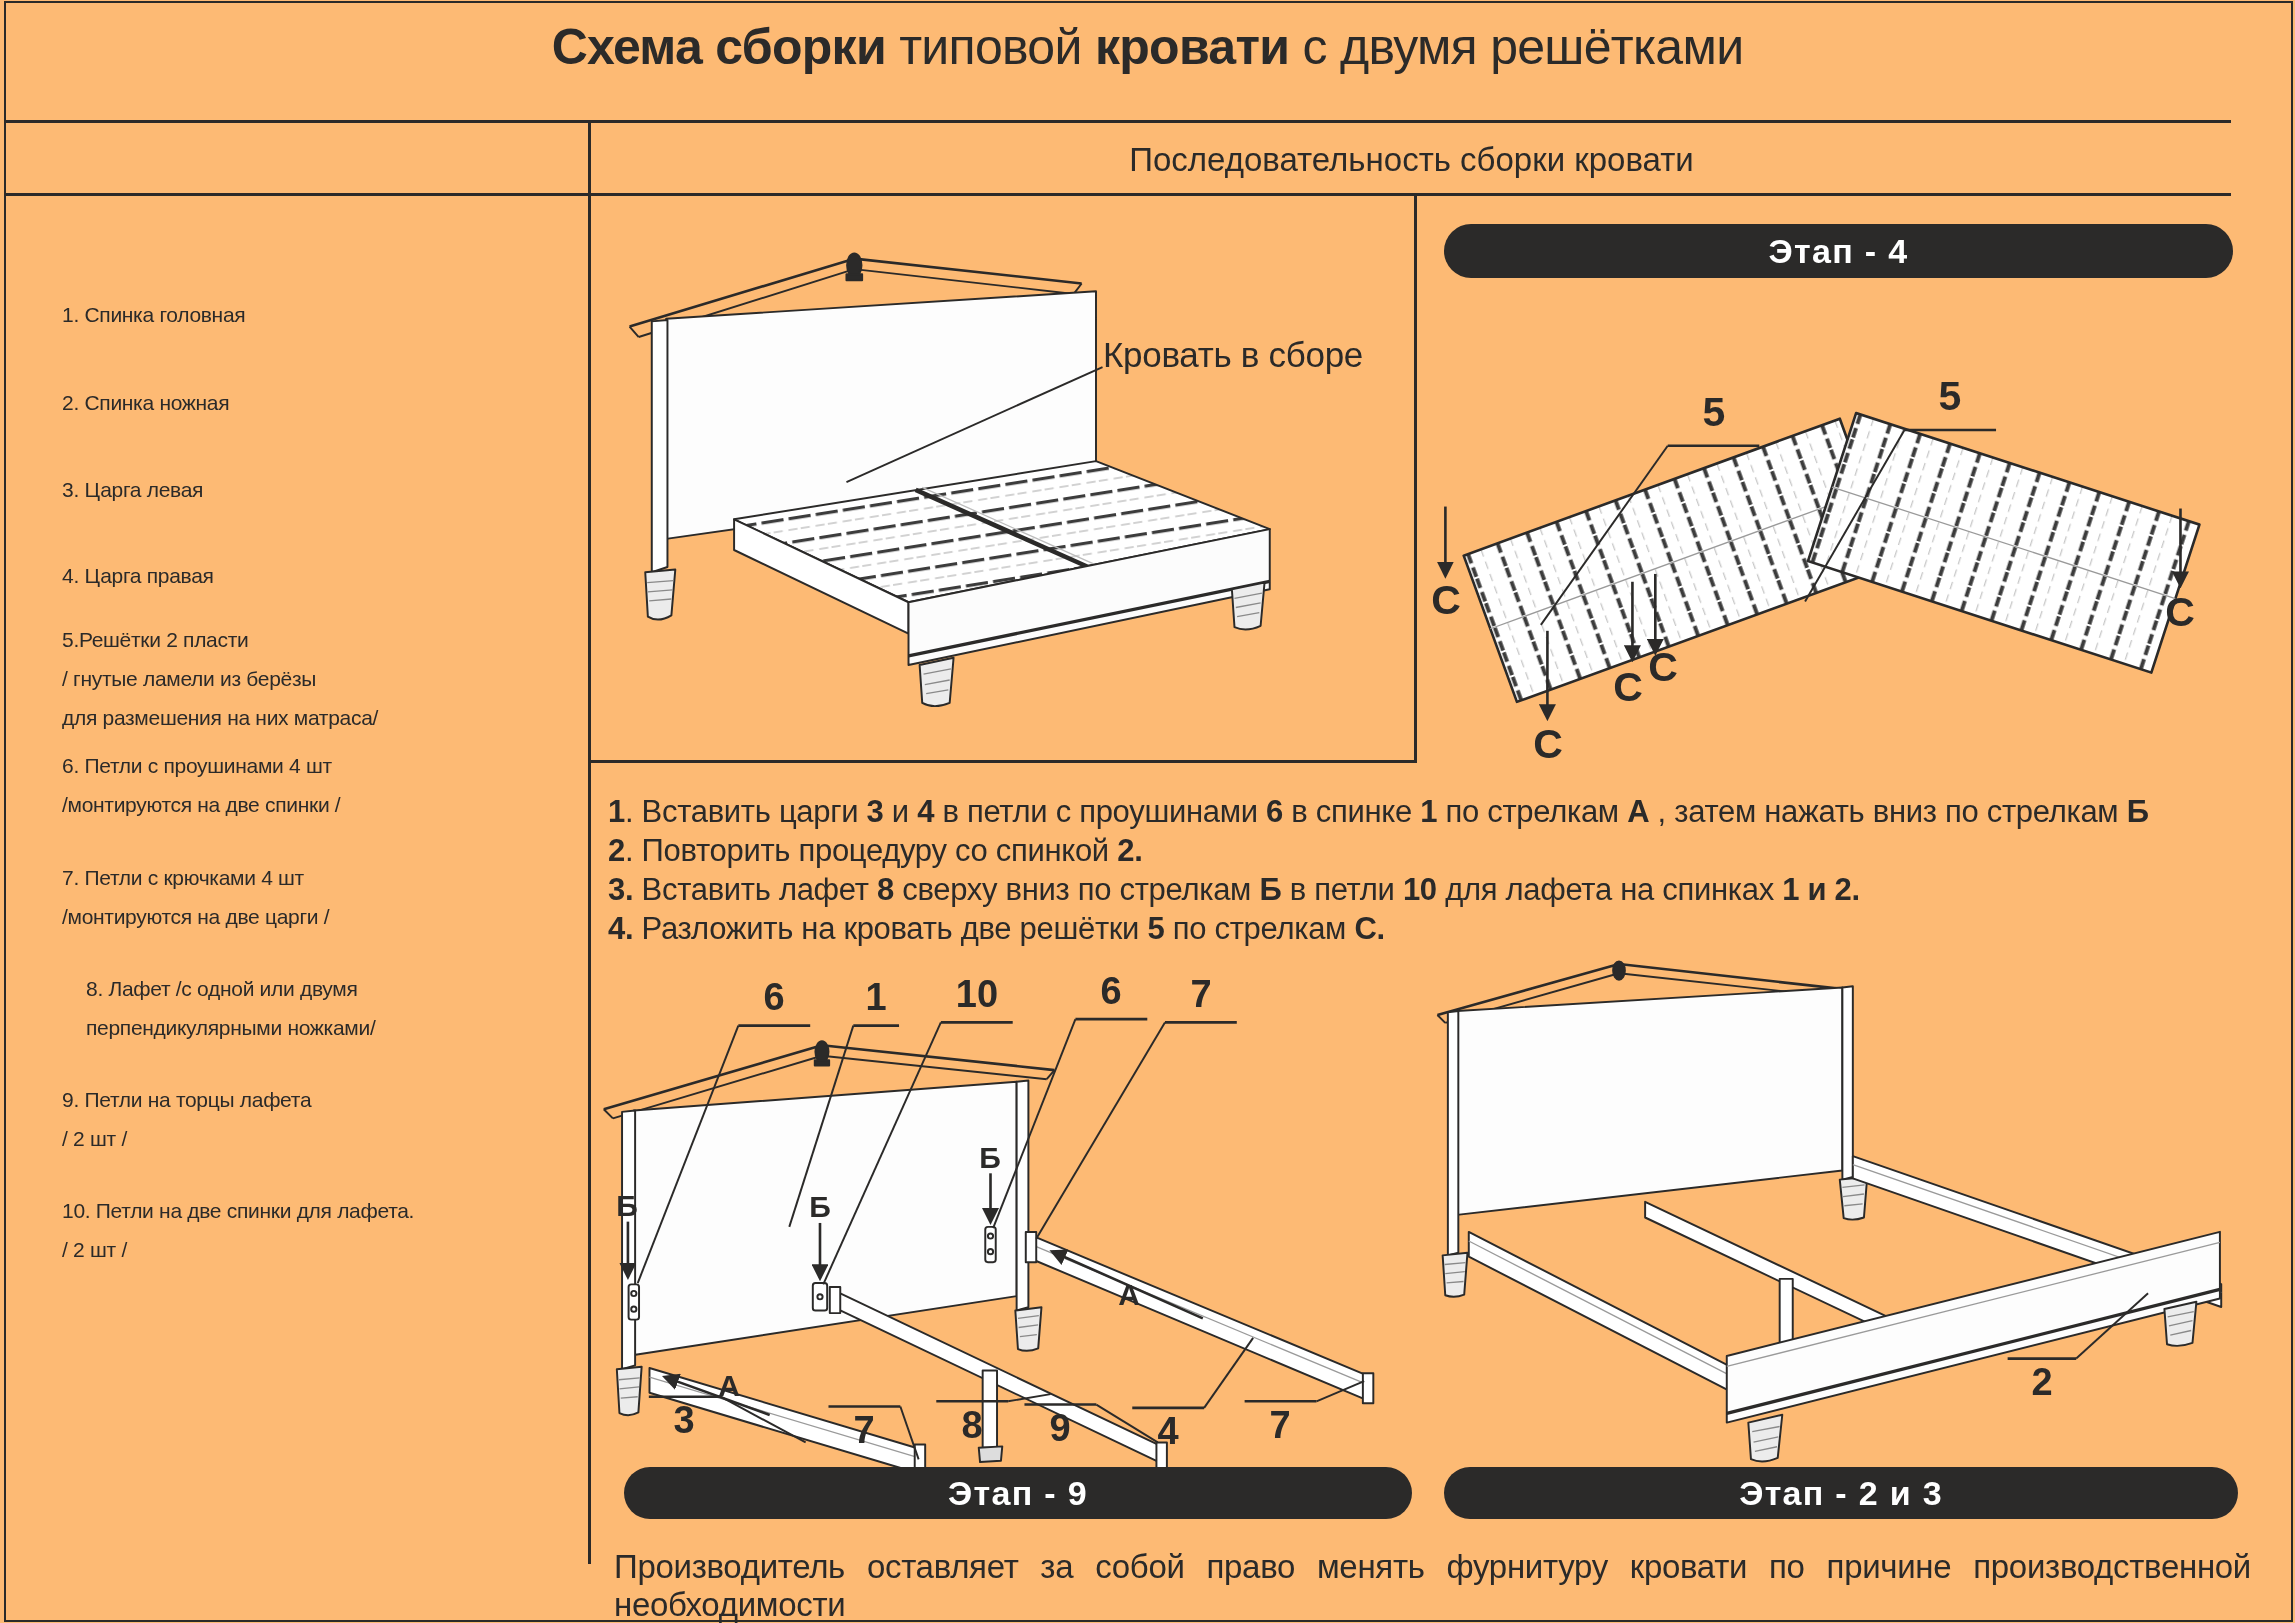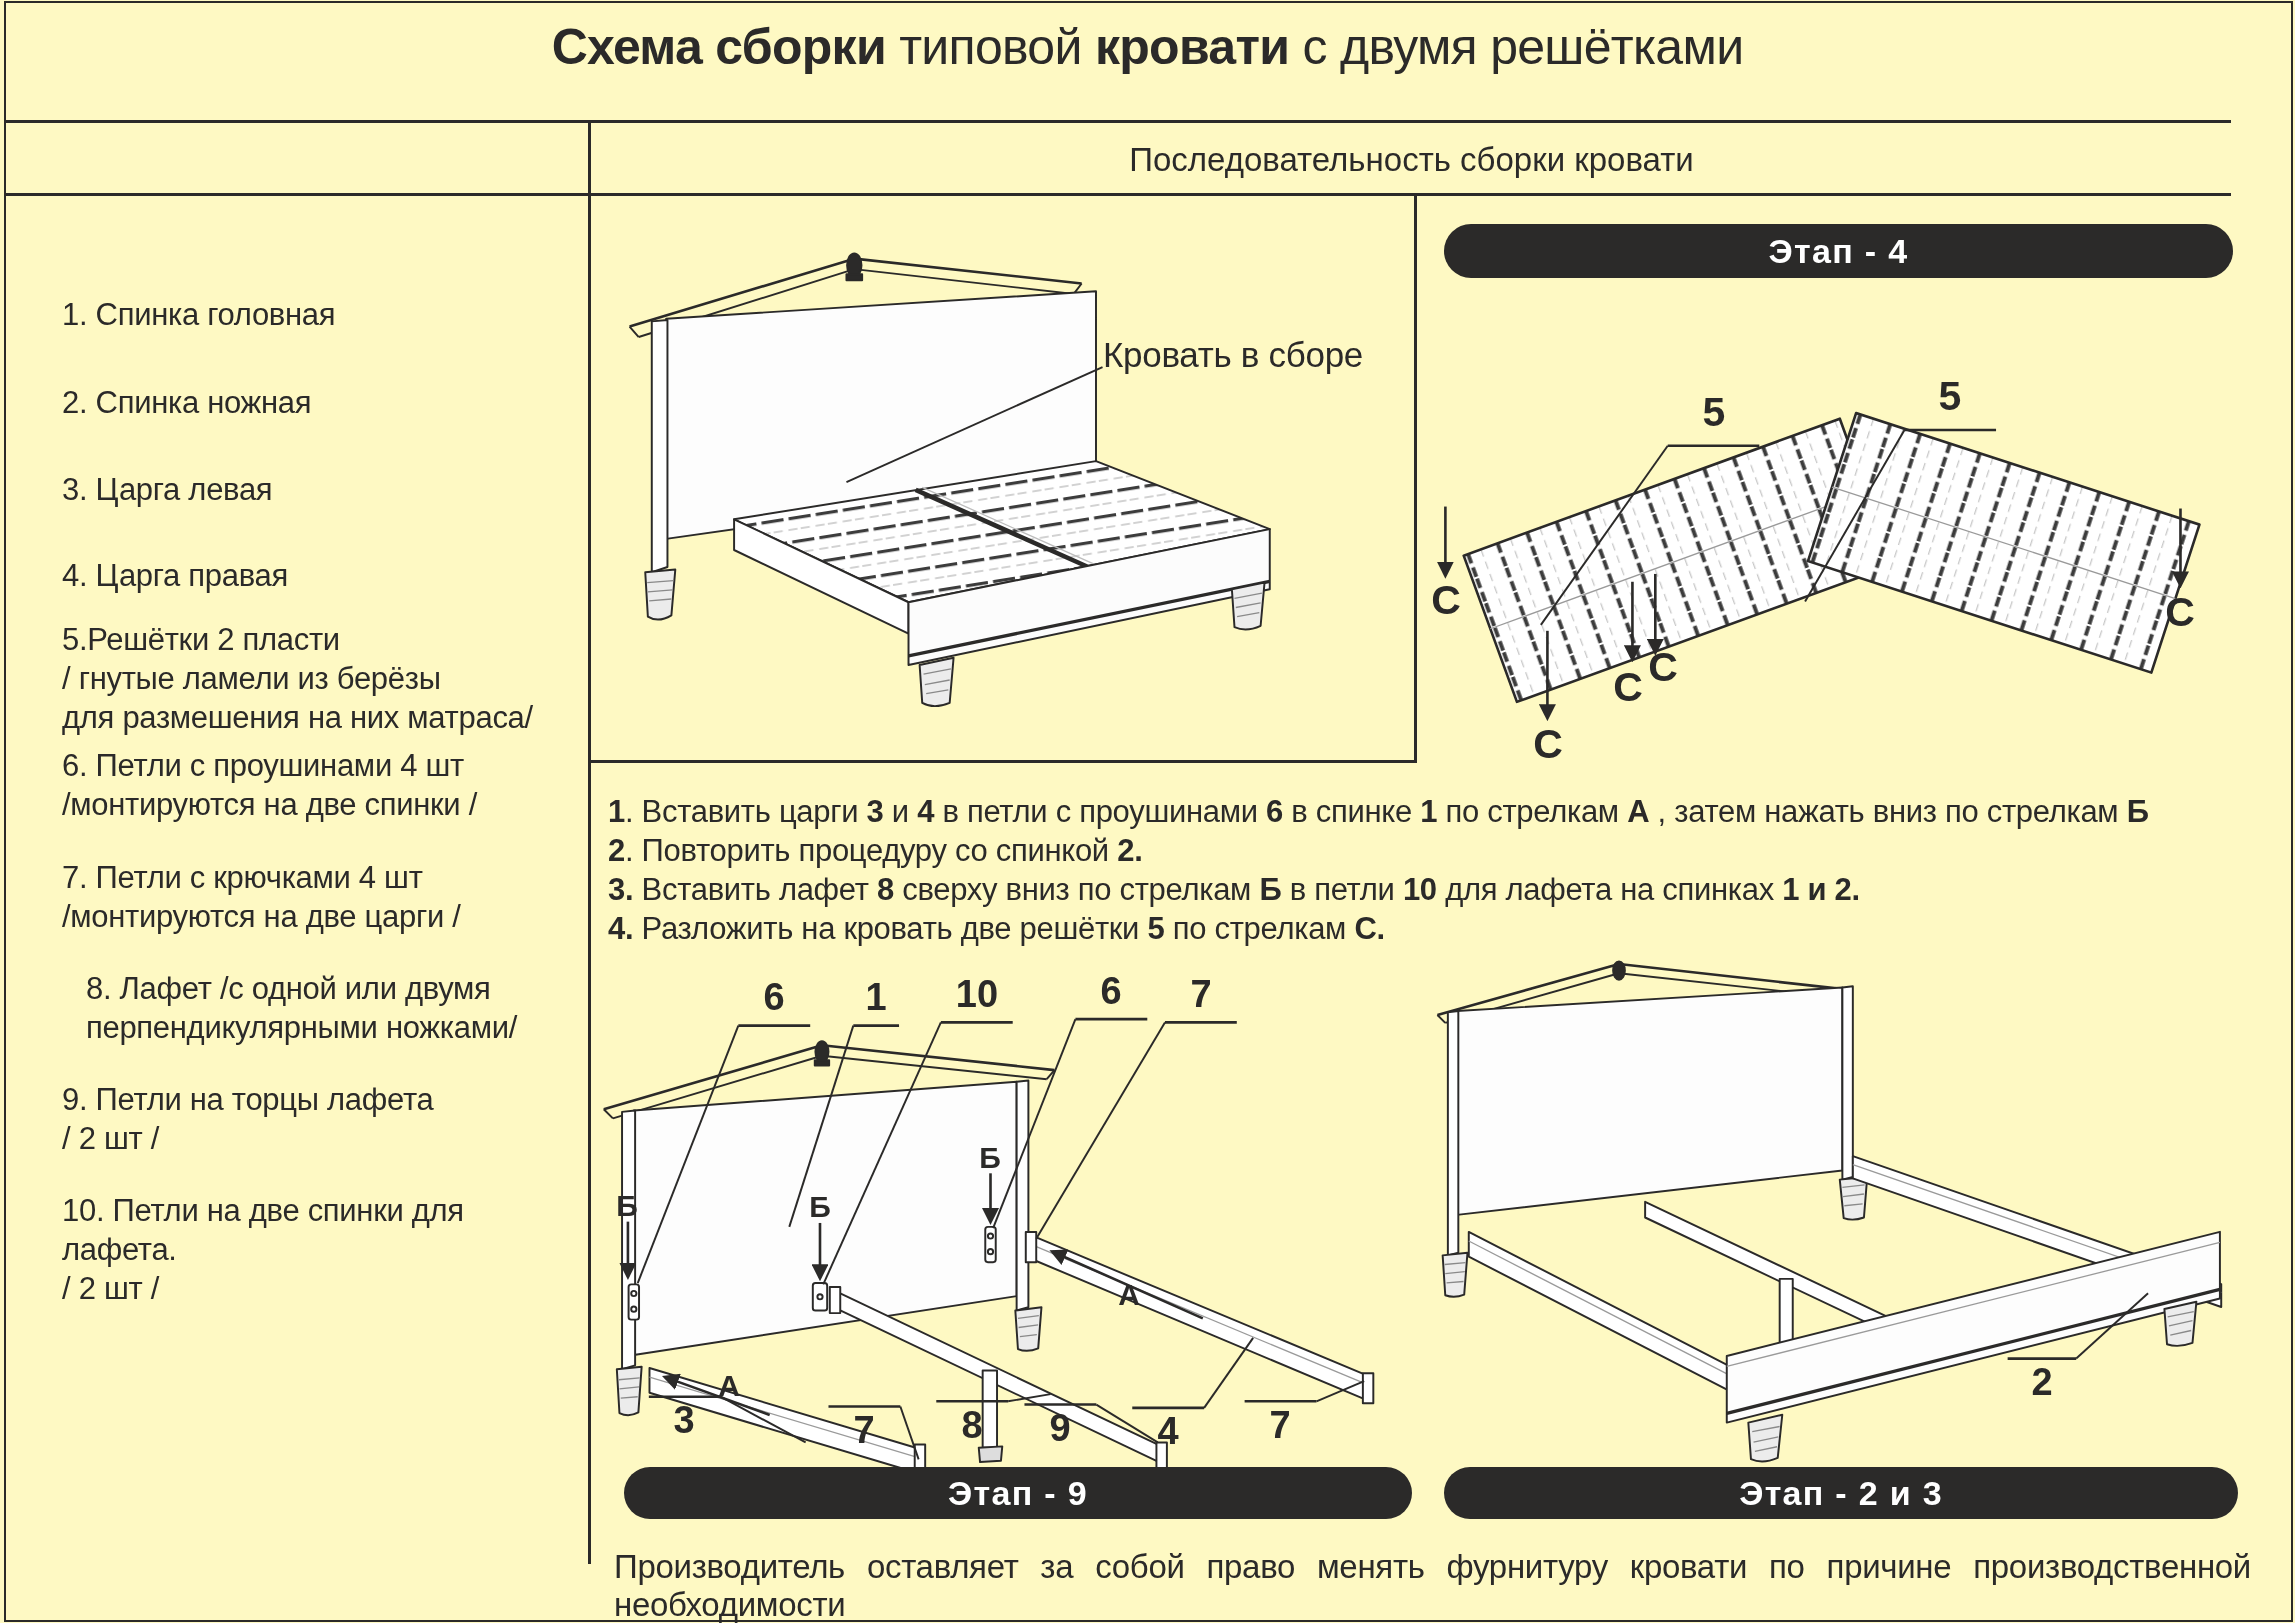--- a/index.html
+++ b/index.html
@@ -1,26 +1,26 @@
 <!DOCTYPE html>
 <html style="font-size:10.5px"><head>
 <meta charset="utf-8">
 <style>
   html,body{margin:0;padding:0;background:#ffffff;}
-  #page{position:relative;width:2295px;height:1624px;background:#fef9c3;
+  #page{position:relative;width:2295px;height:1624px;background:#fdba74;
         font-family:"Liberation Sans",sans-serif;color:#2b2a29;overflow:hidden;}
   .abs{position:absolute;}
   .line{position:absolute;background:#2b2a29;}
   
   #title{left:0;top:18.3px;width:2295px;text-align:center;font-size:50px;letter-spacing:-0.7px;font-weight:400;}
   #title b{font-weight:700;}
   
   .hdr{font-size:33px;letter-spacing:0;color:#2b2a29;font-weight:400;}
   
-  .pitem{position:absolute;left:62px;width:523px;font-size:31px;line-height:39px;
+  .pitem{position:absolute;left:62px;width:523px;font-size:21px;line-height:39px;
          white-space:pre-line;letter-spacing:-0.3px;}
   
   #instructions{left:608px;top:792px;width:1671px;font-size:31px;line-height:39px;letter-spacing:-0.3px;}
   .instr-line span.bb{font-weight:700;}
   
   .bar{position:absolute;height:54px;background:#2b2a29;border-radius:27px;color:#fff;
        display:flex;align-items:center;justify-content:center;font-size:34px;font-weight:700;letter-spacing:1.3px;text-align:center;}
   
   .co{position:absolute;transform:translateX(-50%);font-weight:700;color:#2b2a29;line-height:1;}
   .co58{font-size:38px;}

